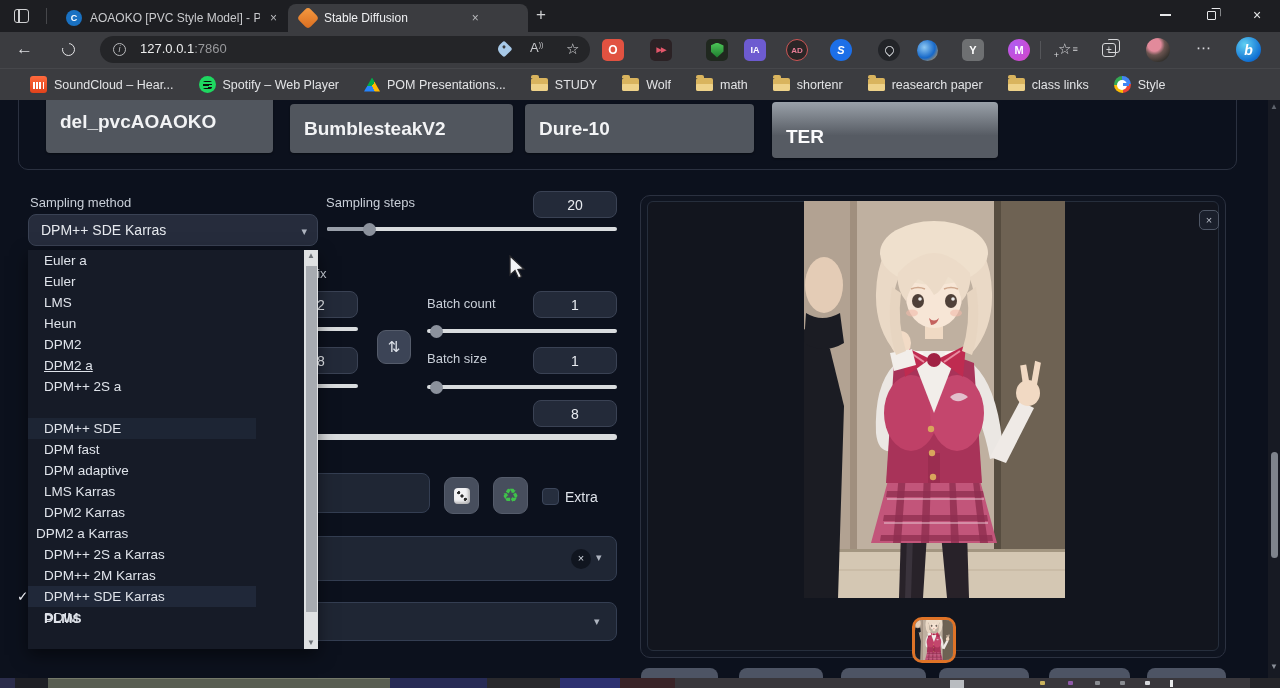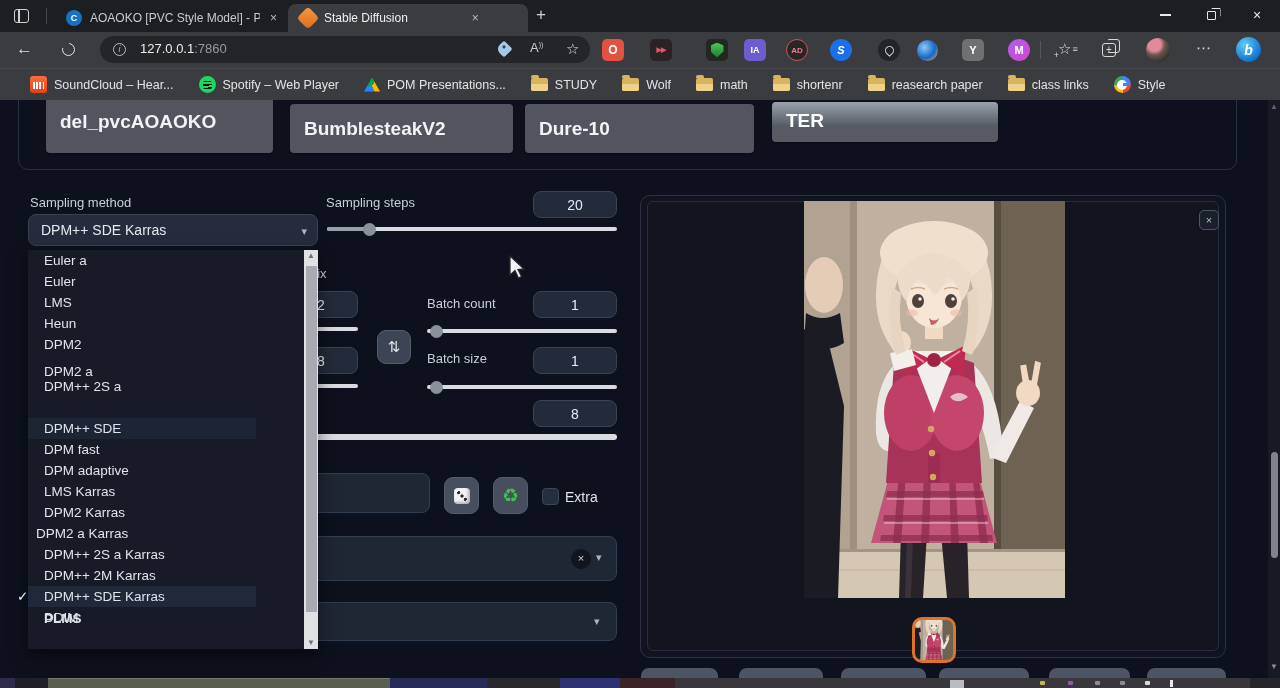--- a/index.html
+++ b/index.html
@@ -208,21 +208,21 @@
 
   <div id="page">
 
     <div class="abs panelborder" style="left:18px;top:-30px;width:1219px;height:100px;"></div>
     <div class="abs mcard" style="left:46px;top:-16px;width:227px;height:69px;">
 
       <div class="abs" style="left:14px;top:27px;font-size:19px;">del_pvcAOAOKO</div>
     </div>
     <div class="abs mcard" style="left:290px;top:4px;width:223px;height:49px;display:flex;align-items:center;padding-left:14px;font-size:19px;">BumblesteakV2</div>
     <div class="abs mcard" style="left:525px;top:4px;width:229px;height:49px;display:flex;align-items:center;padding-left:14px;font-size:19px;">Dure-10</div>
-    <div class="abs mcard" style="left:772px;top:2px;width:226px;height:40px;display:flex;align-items:flex-end;padding:0 0 10px 14px;font-size:19px;background:linear-gradient(#9aa1a9,#565b63 60%);color:#fbfbfc;">TER</div>
+    <div class="abs mcard" style="left:772px;top:2px;width:226px;height:56px;display:flex;align-items:flex-end;padding:0 0 10px 14px;font-size:19px;background:linear-gradient(#9aa1a9,#565b63 60%);color:#fbfbfc;">TER</div>
 
     <div class="abs lbl" style="left:326px;top:95px;">Sampling steps</div>
     <div class="abs numbox" style="left:533px;top:91px;width:84px;height:27px;">20</div>
     <div class="track" style="left:327px;top:127px;width:290px;">
         <div class="fill" style="width:14%;"></div>
       </div>
     <div class="sthumb" style="left:363px;top:123px;"></div>
 
     <div class="abs lbl" style="left:276px;top:166px;">Hires. fix</div>
     <div class="abs numbox" style="left:258px;top:191px;width:100px;height:27px;"></div>
@@ -266,21 +266,21 @@
     <div class="abs" style="left:28px;top:114px;width:290px;height:32px;background:#262c3c;border:1px solid #3a4254;border-radius:8px;color:#e6e9ee;font-size:14px;line-height:30px;padding-left:12px;">
       <span>DPM++ SDE Karras</span>
       <span class="abs caret" style="right:10px;top:1px;">▾</span>
     </div>
     <div class="abs ddlist" style="left:28px;top:150px;width:290px;height:399px;">
       <div class="opt" style="top:0;">Euler a</div>
       <div class="opt" style="top:21px;">Euler</div>
       <div class="opt" style="top:42px;">LMS</div>
       <div class="opt" style="top:63px;">Heun</div>
       <div class="opt" style="top:84px;">DPM2</div>
-      <div class="opt" style="top:111px;">DPM2 a</div>
+      <div class="opt" style="top:105px;text-decoration:underline;">DPM2 a</div>
       <div class="opt" style="top:126px;">DPM++ 2S a</div>
       <div class="opt hov" style="top:168px;">DPM++ SDE</div>
       <div class="opt" style="top:189px;">DPM fast</div>
       <div class="opt" style="top:210px;">DPM adaptive</div>
       <div class="opt" style="top:231px;">LMS Karras</div>
       <div class="opt" style="top:252px;">DPM2 Karras</div>
       <div class="opt" style="top:273px;padding-left:8px;">DPM2 a Karras</div>
       <div class="opt" style="top:294px;">DPM++ 2S a Karras</div>
       <div class="opt" style="top:315px;">DPM++ 2M Karras</div>
       <div class="opt sel" style="top:336px;"><span class="chk">✓</span><span>DPM++ SDE Karras</span></div>

